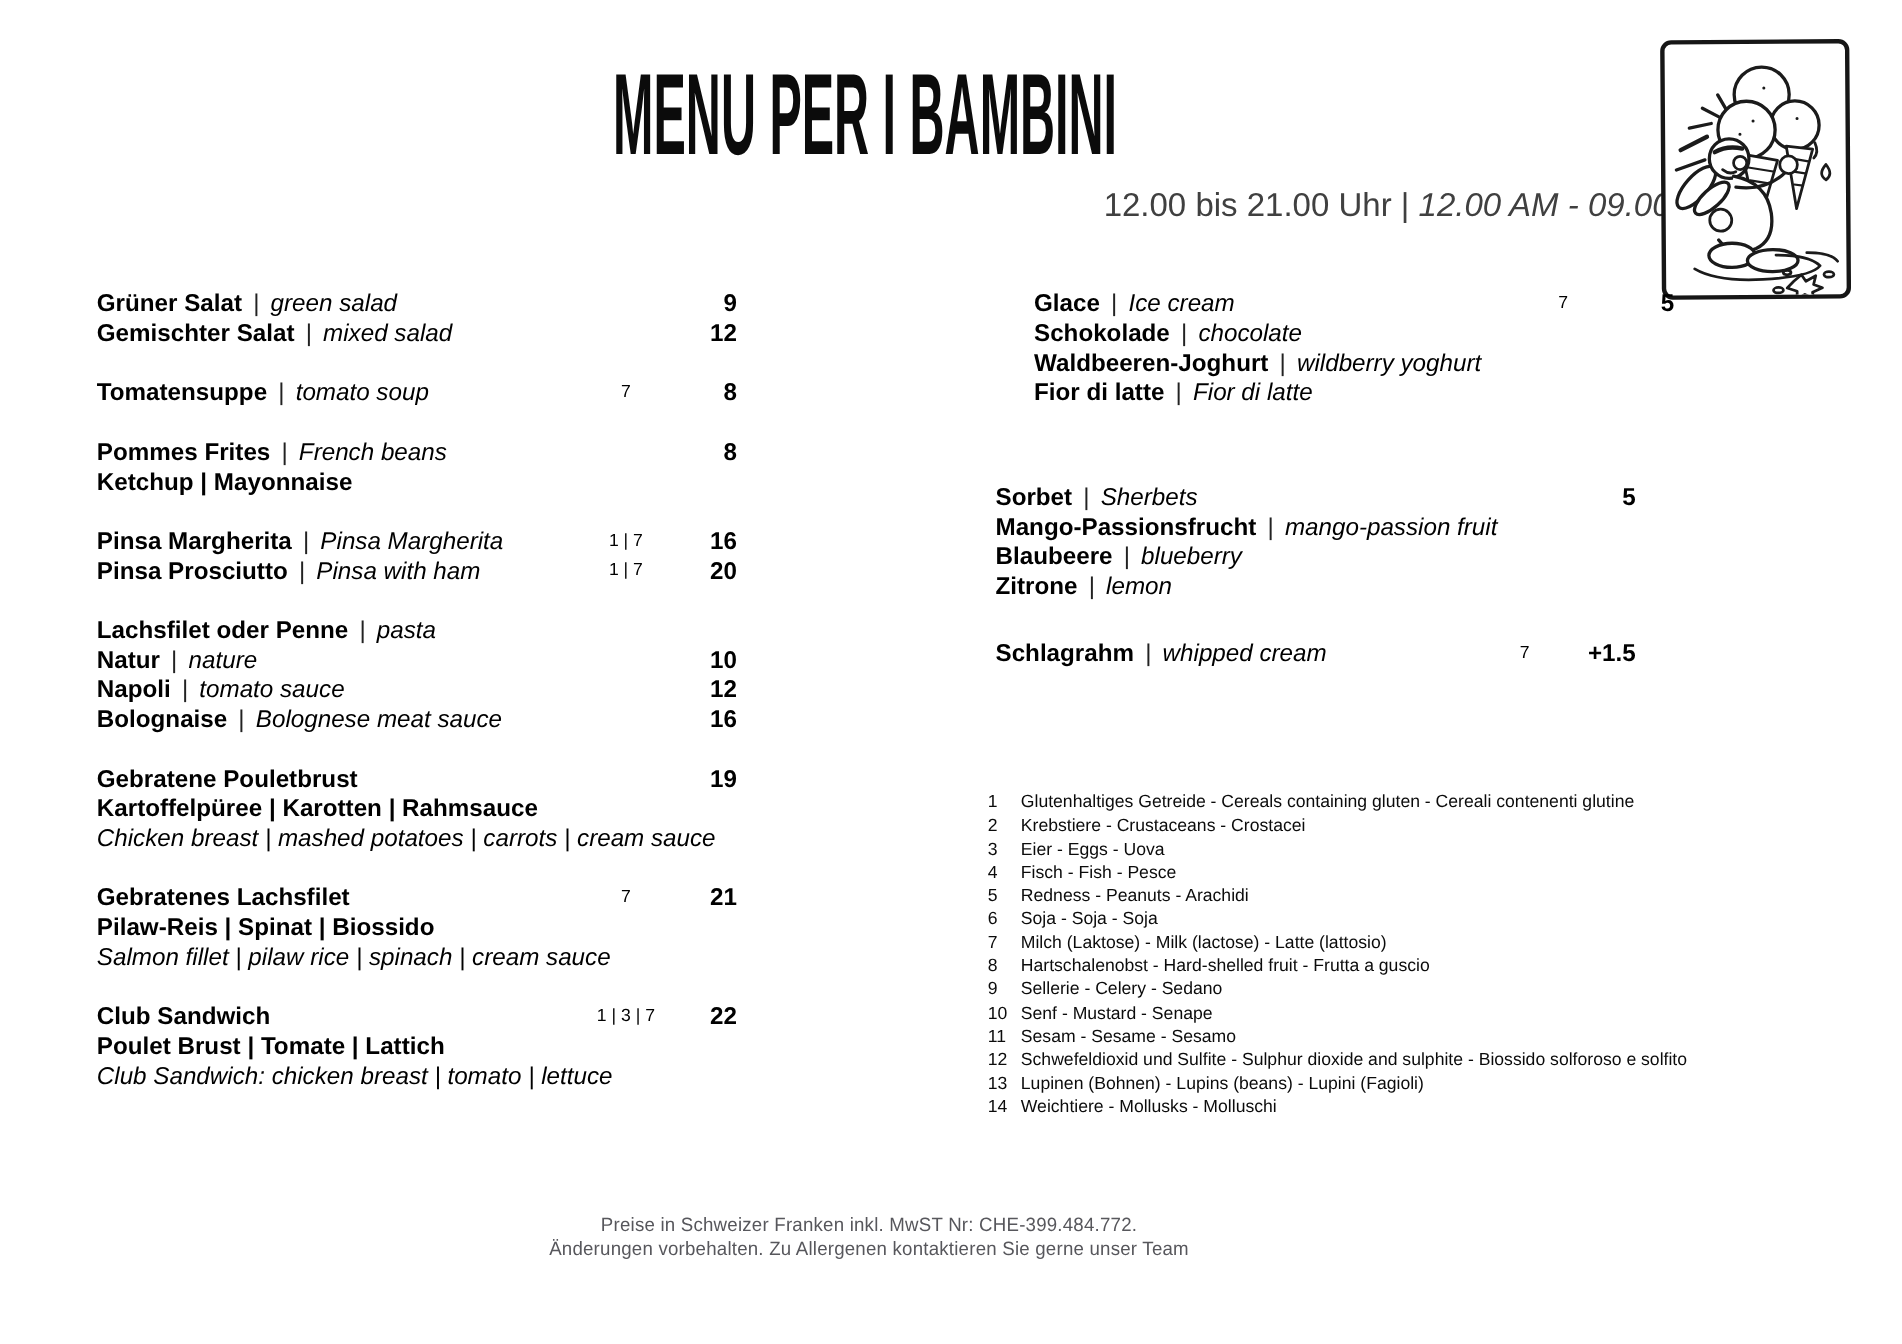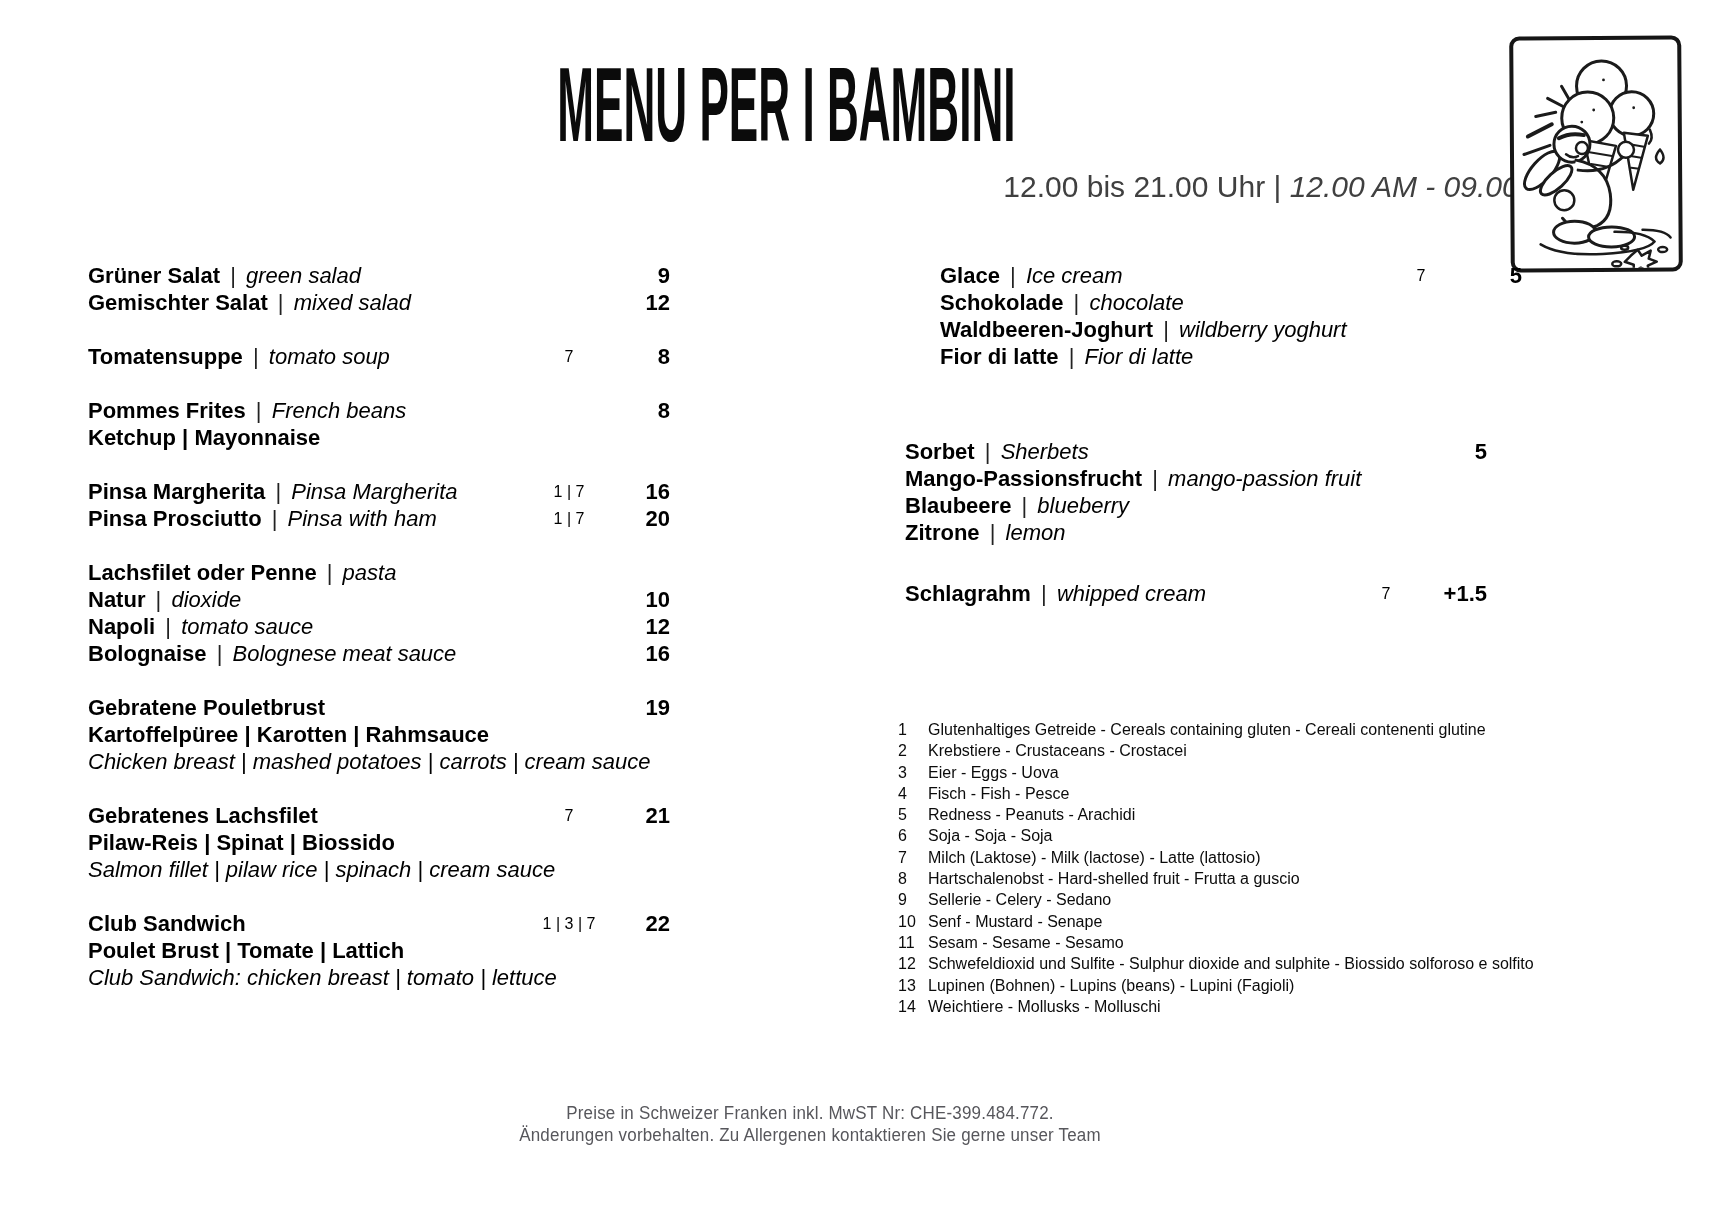--- a/index.html
+++ b/index.html
@@ -38,21 +38,21 @@
   .en{font-style:italic;font-weight:400;}
   .allerg{position:absolute;left:416px;top:0;width:130px;text-align:center;
           font-size:16px;font-weight:400;line-height:27px;}
   .price{position:absolute;right:0;top:0;font-weight:700;font-size:22px;line-height:27px;}
   
   .legend{position:absolute;left:898px;top:719px;font-size:16px;line-height:21.3px;color:#0b0b0b;}
   .lrow{white-space:nowrap;}
   .lnum{display:inline-block;width:30px;}
   
   .footer{position:absolute;left:0;top:1103px;width:1580px;text-align:center;
-    color:#57575c;font-size:17.5px;line-height:21.5px;letter-spacing:0.2px;padding-left:20px;}
+    color:#57575c;font-size:17.5px;line-height:21.5px;letter-spacing:0.2px;}
   .footer .fline{transform:scaleX(0.97);transform-origin:center;}
   
   .illu{position:absolute;left:1510px;top:36px;width:172px;height:236px;
     border:4px solid #161616;border-radius:10px;box-sizing:border-box;
     background:#fff;transform:rotate(-0.4deg);}
   .illu svg{display:block;width:100%;height:100%;}
 </style>
 </head>
 <body>
 
@@ -133,21 +133,21 @@
       <div class="section">
         <div class="row"><span class="de">Pommes Frites</span><span class="sep"> | </span><span class="en">French beans</span><span class="price">8</span></div>
         <div class="row"><span class="de">Ketchup | Mayonnaise</span></div>
       </div>
       <div class="section">
         <div class="row"><span class="de">Pinsa Margherita</span><span class="sep"> | </span><span class="en">Pinsa Margherita</span><span class="allerg">1 | 7</span><span class="price">16</span></div>
         <div class="row"><span class="de">Pinsa Prosciutto</span><span class="sep"> | </span><span class="en">Pinsa with ham</span><span class="allerg">1 | 7</span><span class="price">20</span></div>
       </div>
       <div class="section">
         <div class="row"><span class="de">Lachsfilet oder Penne</span><span class="sep"> | </span><span class="en">pasta</span></div>
-        <div class="row"><span class="de">Natur</span><span class="sep"> | </span><span class="en">dioxide</span><span class="price">10</span></div>
+        <div class="row"><span class="de">Natur</span><span class="sep"> | </span><span class="en">nature</span><span class="price">10</span></div>
         <div class="row"><span class="de">Napoli</span><span class="sep"> | </span><span class="en">tomato sauce</span><span class="price">12</span></div>
         <div class="row"><span class="de">Bolognaise</span><span class="sep"> | </span><span class="en">Bolognese meat sauce</span><span class="price">16</span></div>
       </div>
       <div class="section">
         <div class="row"><span class="de">Gebratene Pouletbrust</span><span class="price">19</span></div>
         <div class="row"><span class="de">Kartoffelpüree | Karotten | Rahmsauce</span></div>
         <div class="row"><span class="en">Chicken breast | mashed potatoes | carrots | cream sauce</span></div>
       </div>
       <div class="section">
         <div class="row"><span class="de">Gebratenes Lachsfilet</span><span class="allerg">7</span><span class="price">21</span></div>

